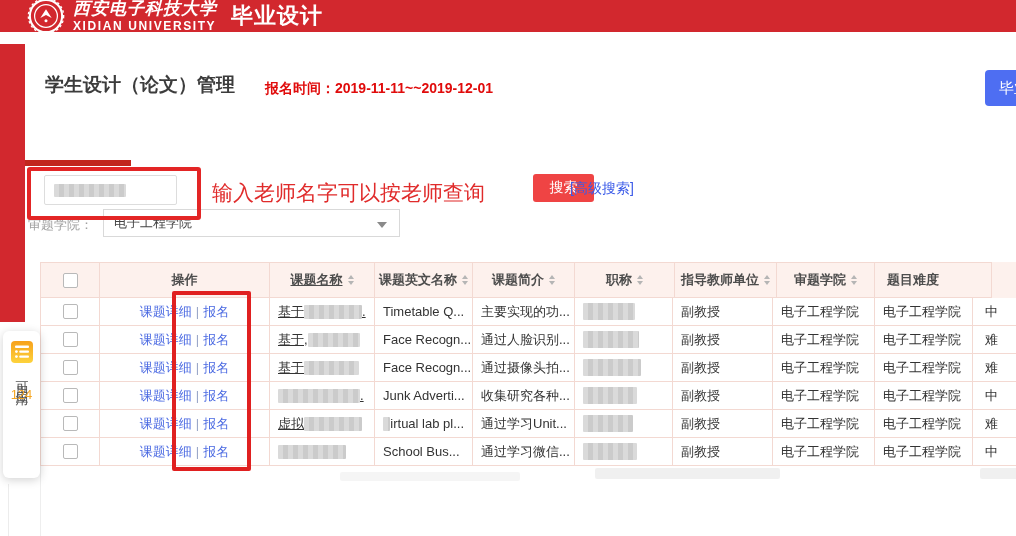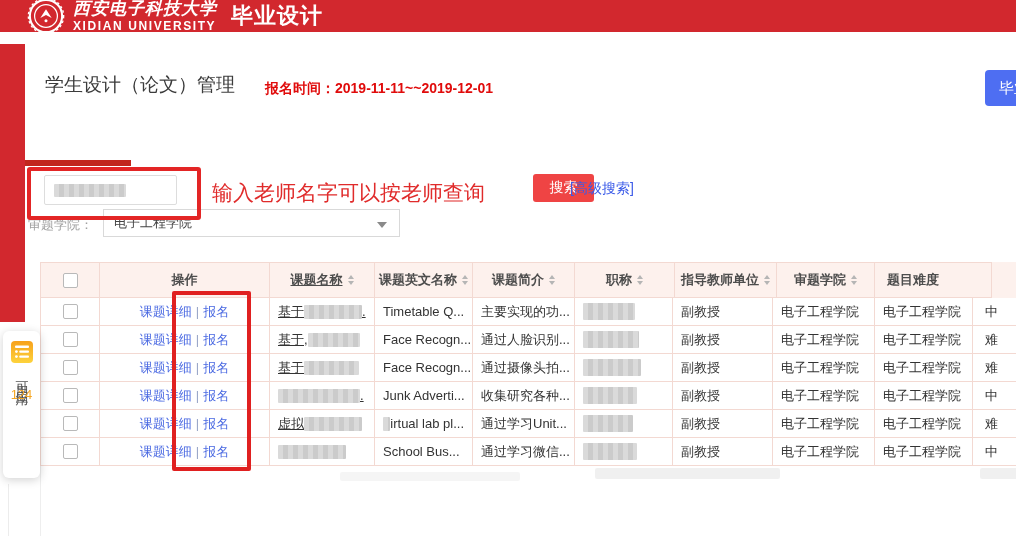--- a/index.html
+++ b/index.html
@@ -16,21 +16,21 @@
   .app-title{margin-left:14px;color:#fff;font-size:22px;font-weight:bold;letter-spacing:1px;}
   
   .stripe{position:absolute;left:0;top:44px;width:25px;height:278px;background:#d2282e;}
   .sidepanel{position:absolute;left:3px;top:331px;width:37px;height:147px;background:#fff;border-radius:6px;
     box-shadow:0 2px 10px rgba(0,0,0,.18);display:flex;flex-direction:column;align-items:center;padding-top:10px;box-sizing:border-box;z-index:5;}
   .sp-label{margin-top:8px;font-size:13px;color:#555;writing-mode:vertical-lr;letter-spacing:4px;}
   .sp-count{font-size:13px;color:#f5a623;}
   .vline-a{position:absolute;left:8px;top:484px;width:1px;height:52px;background:#ececec;}
   .vline-b{position:absolute;left:40px;top:466px;width:1px;height:70px;background:#eee;}
   
-  .page-title{position:absolute;left:45px;top:72px;font-size:19px;font-weight:normal;color:#3c3c3c;}
+  .page-title{position:absolute;left:45px;top:72px;font-size:19px;font-weight:bold;color:#3c3c3c;}
   .deadline{position:absolute;left:265px;top:80px;font-size:14px;font-weight:bold;color:#e00b0b;}
   .corner-btn{position:absolute;left:985px;top:70px;width:90px;height:36px;background:#4e6ef2;border:none;border-radius:4px;
     color:#fff;font-size:15px;text-align:left;padding-left:14px;font-family:inherit;}
   
   .tabs{position:absolute;left:45px;top:134px;display:flex;gap:33px;font-size:15px;}
   .tab{cursor:default;color:#444;}
   .tab.active{color:#e0453f;}
   .tab-underline{position:absolute;left:25px;top:160px;width:106px;height:6px;background:#c1261d;}
   
   .search-input{position:absolute;left:44px;top:175px;width:133px;height:30px;background:#fff;border:1px solid #ddd;border-radius:2px;box-sizing:border-box;}

